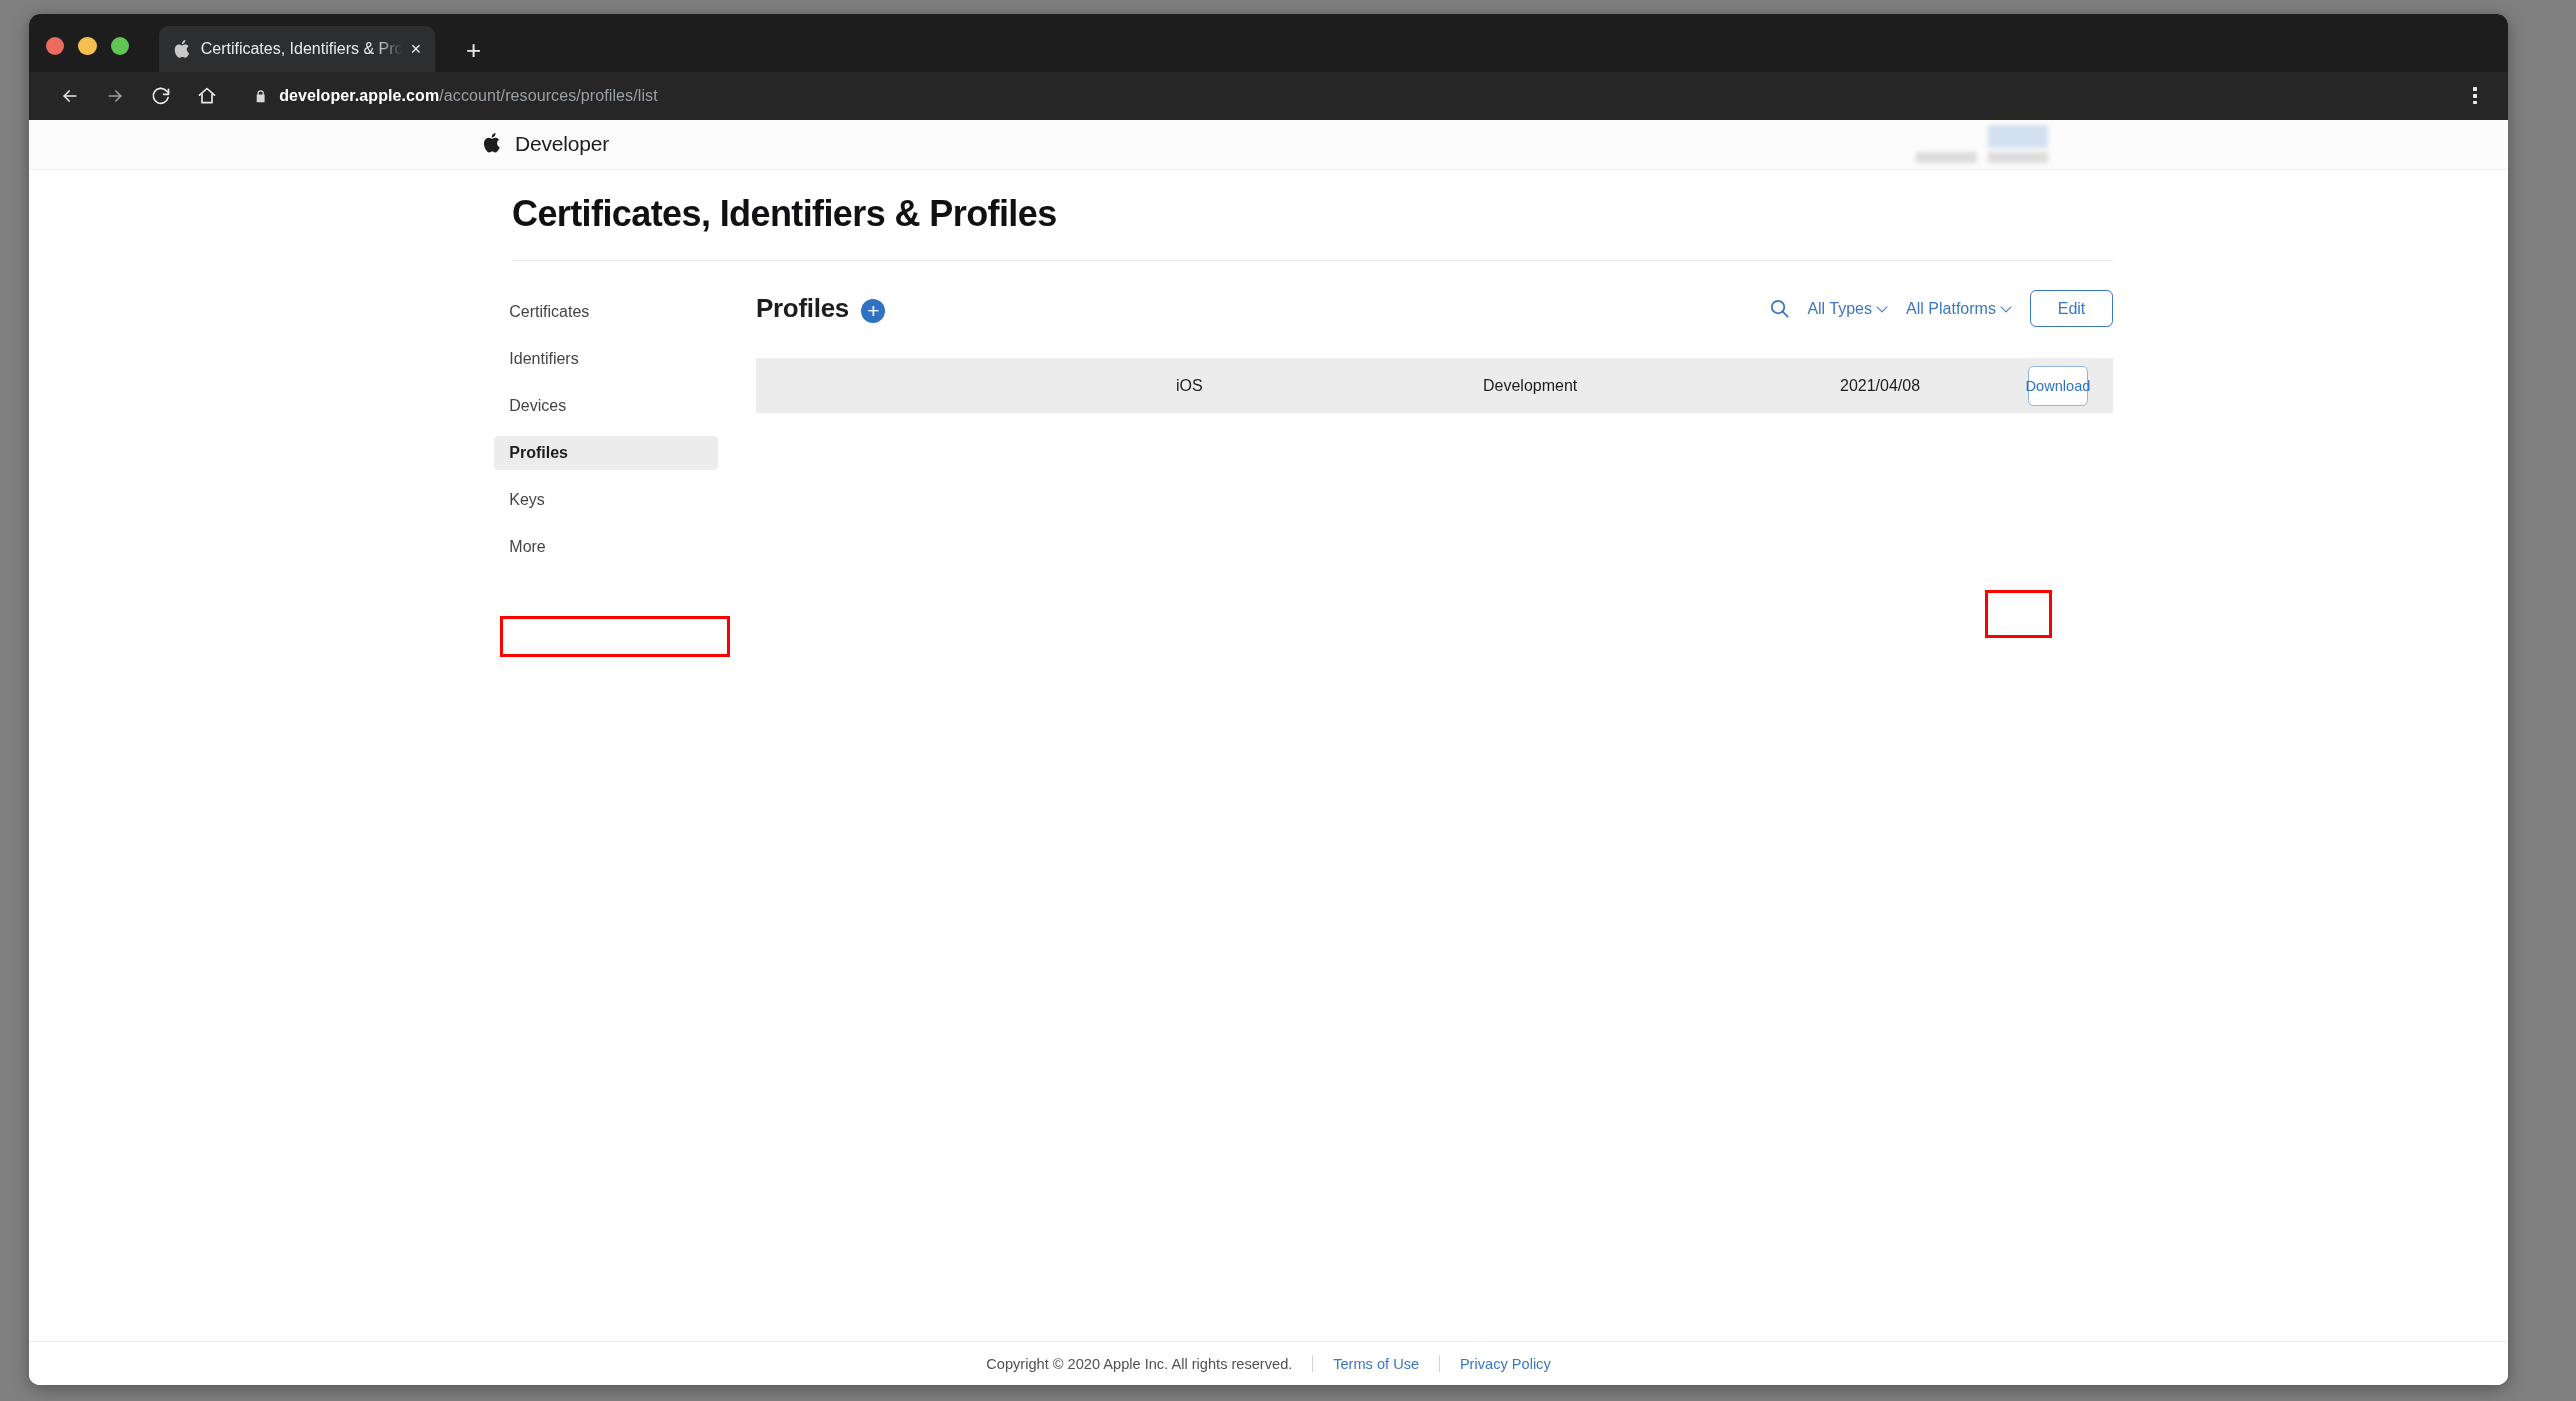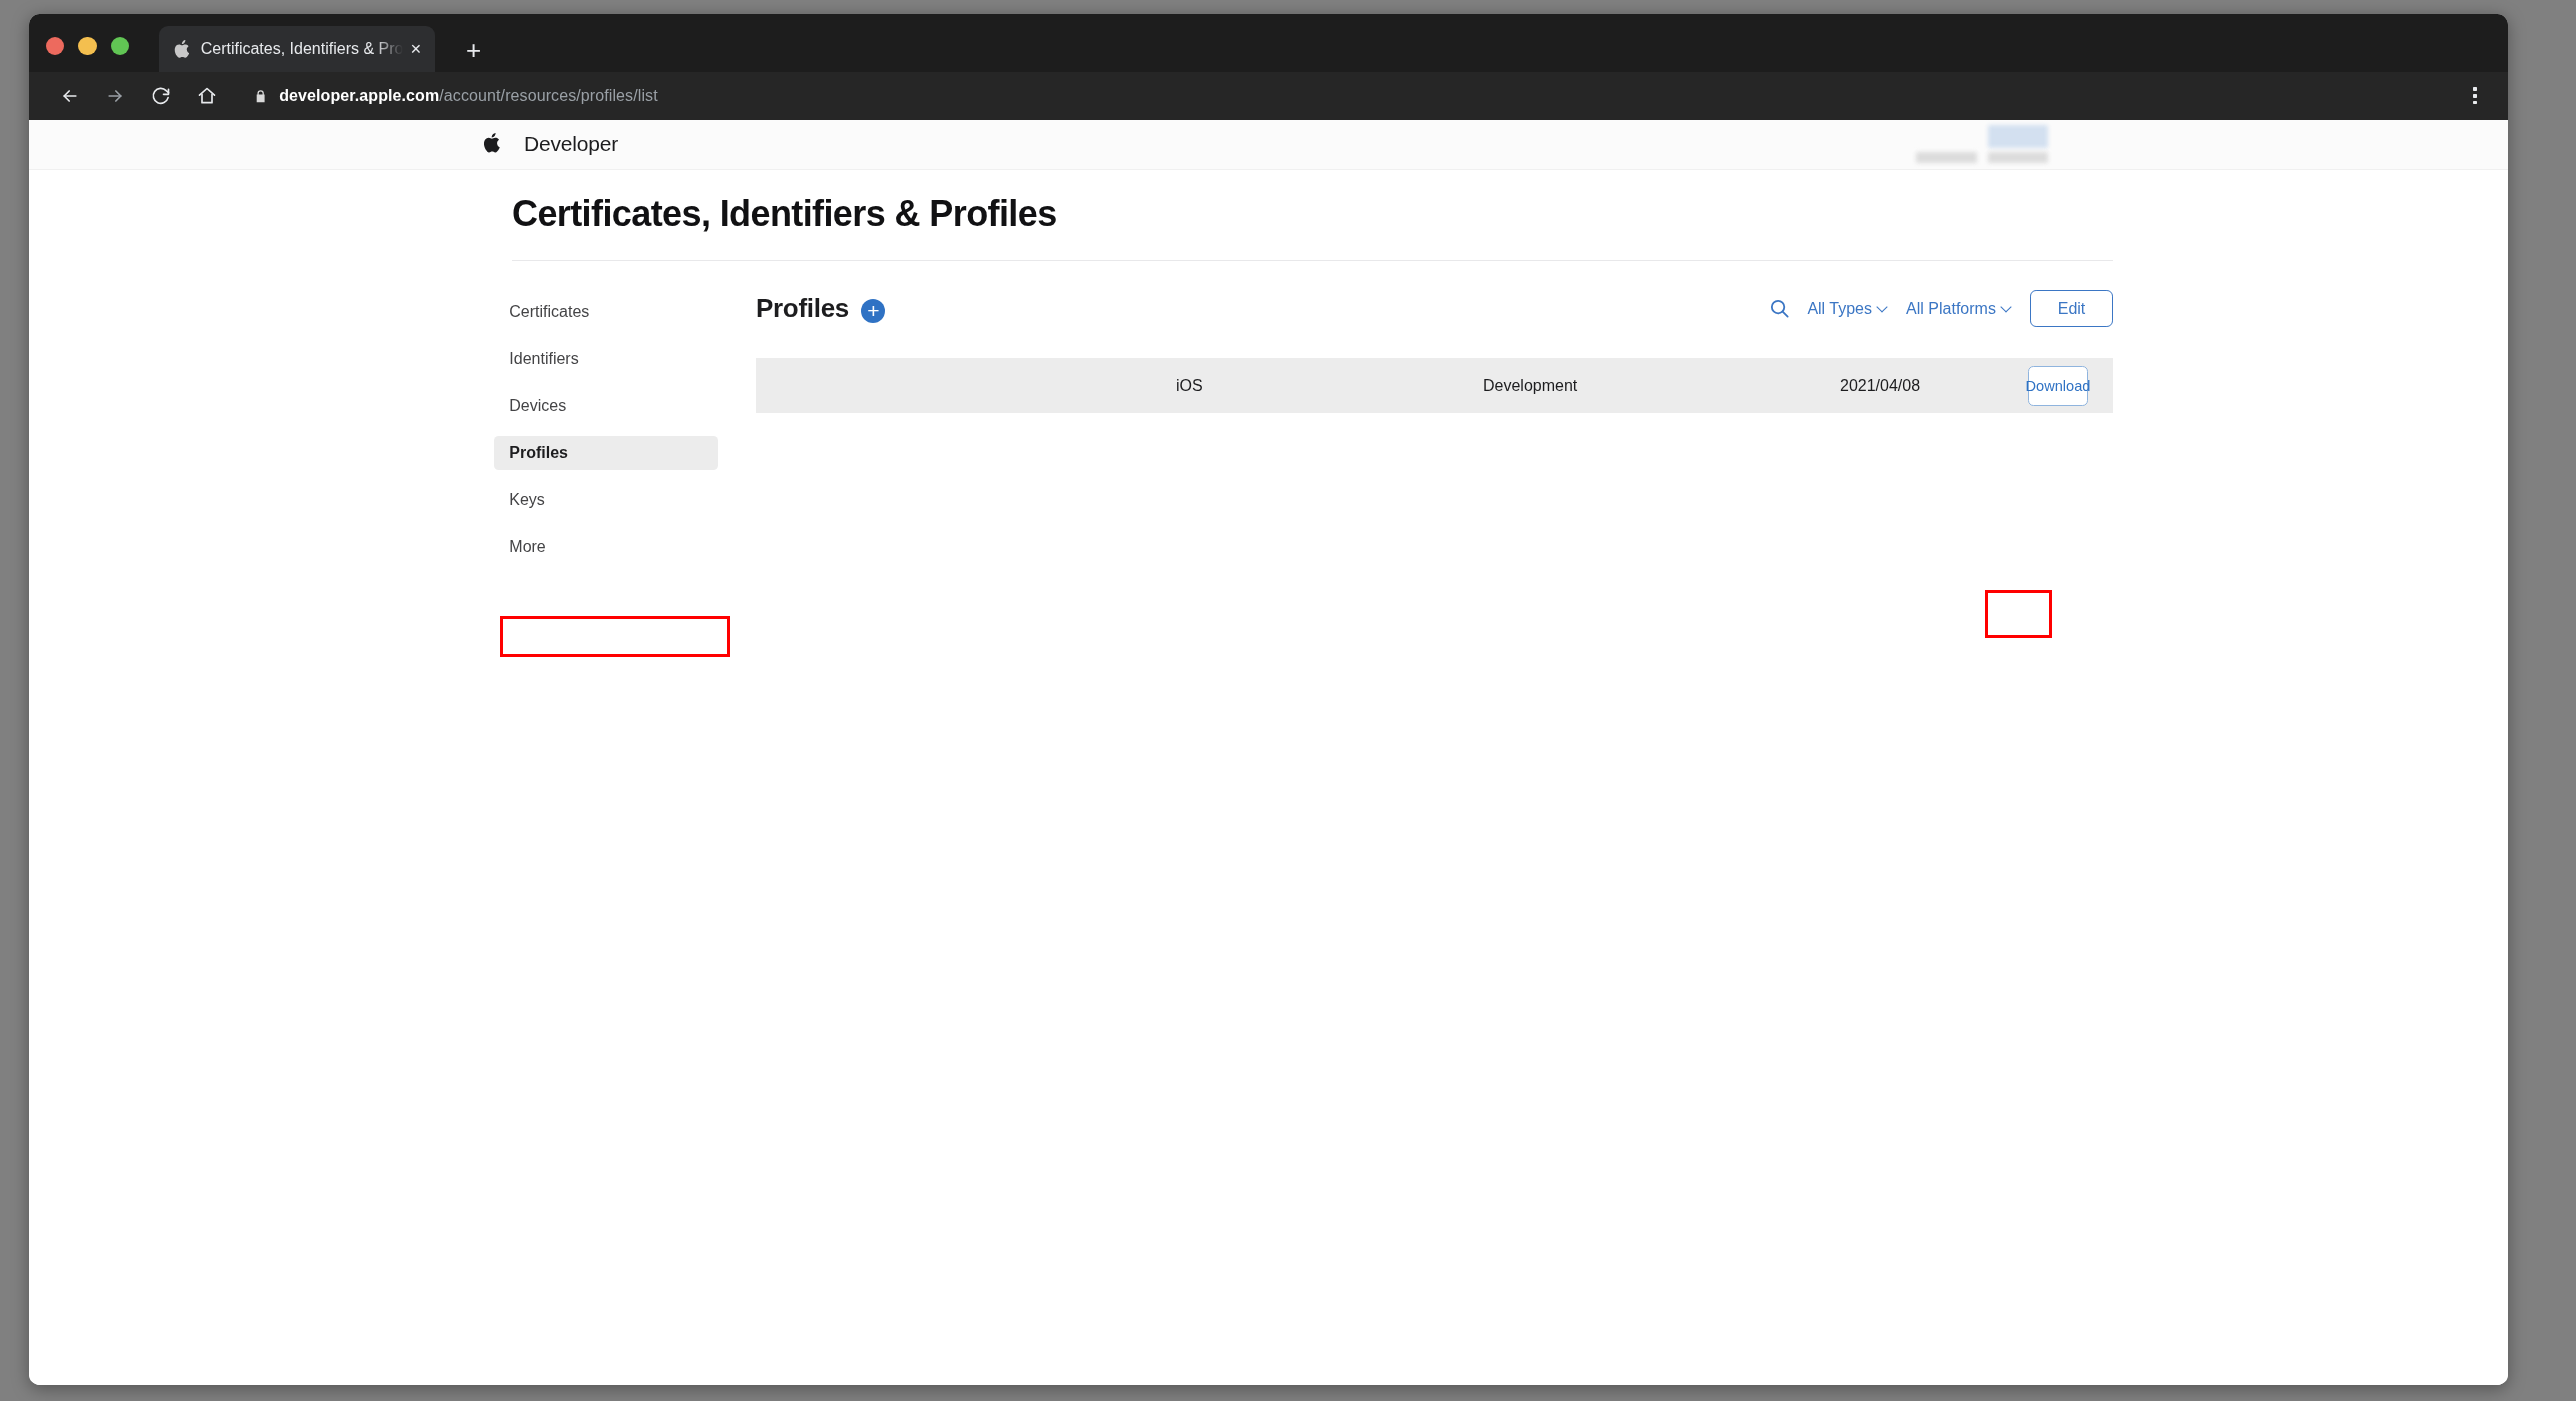--- a/index.html
+++ b/index.html
@@ -143,21 +143,21 @@
     height: 49px;
     background: #fbfbfb;
     border-bottom: 0.8px solid #f0f0f0;
   }
   .brand {
     position: absolute;
     left: 454px;
     top: 12.3px;
     display: flex;
     align-items: center;
-    gap: 24px;
+    gap: 15px;
   }
   .brand-label {
     font-size: 21px;
     color: #1d1d1f;
     letter-spacing: -0.2px;
   }
   .account-blur {
     position: absolute;
     top: 4.6px;
     right: 460px;
@@ -538,16 +538,23 @@
               <span class="download-btn">Download</span>
             </span>
           </div>
         </div>
       </div>
 
       <div class="annot annot-profiles"></div>
       <div class="annot annot-download"></div>
     </div>
 
+    <div class="footer">
+      <span class="copyright">Copyright © 2020 Apple Inc. All rights reserved.</span>
+      <span class="foot-sep"></span>
+      <span class="foot-link">Terms of Use</span>
+      <span class="foot-sep"></span>
+      <span class="foot-link">Privacy Policy</span>
+    </div>
 
   </div>
 </div>
 
 
 </body></html>

